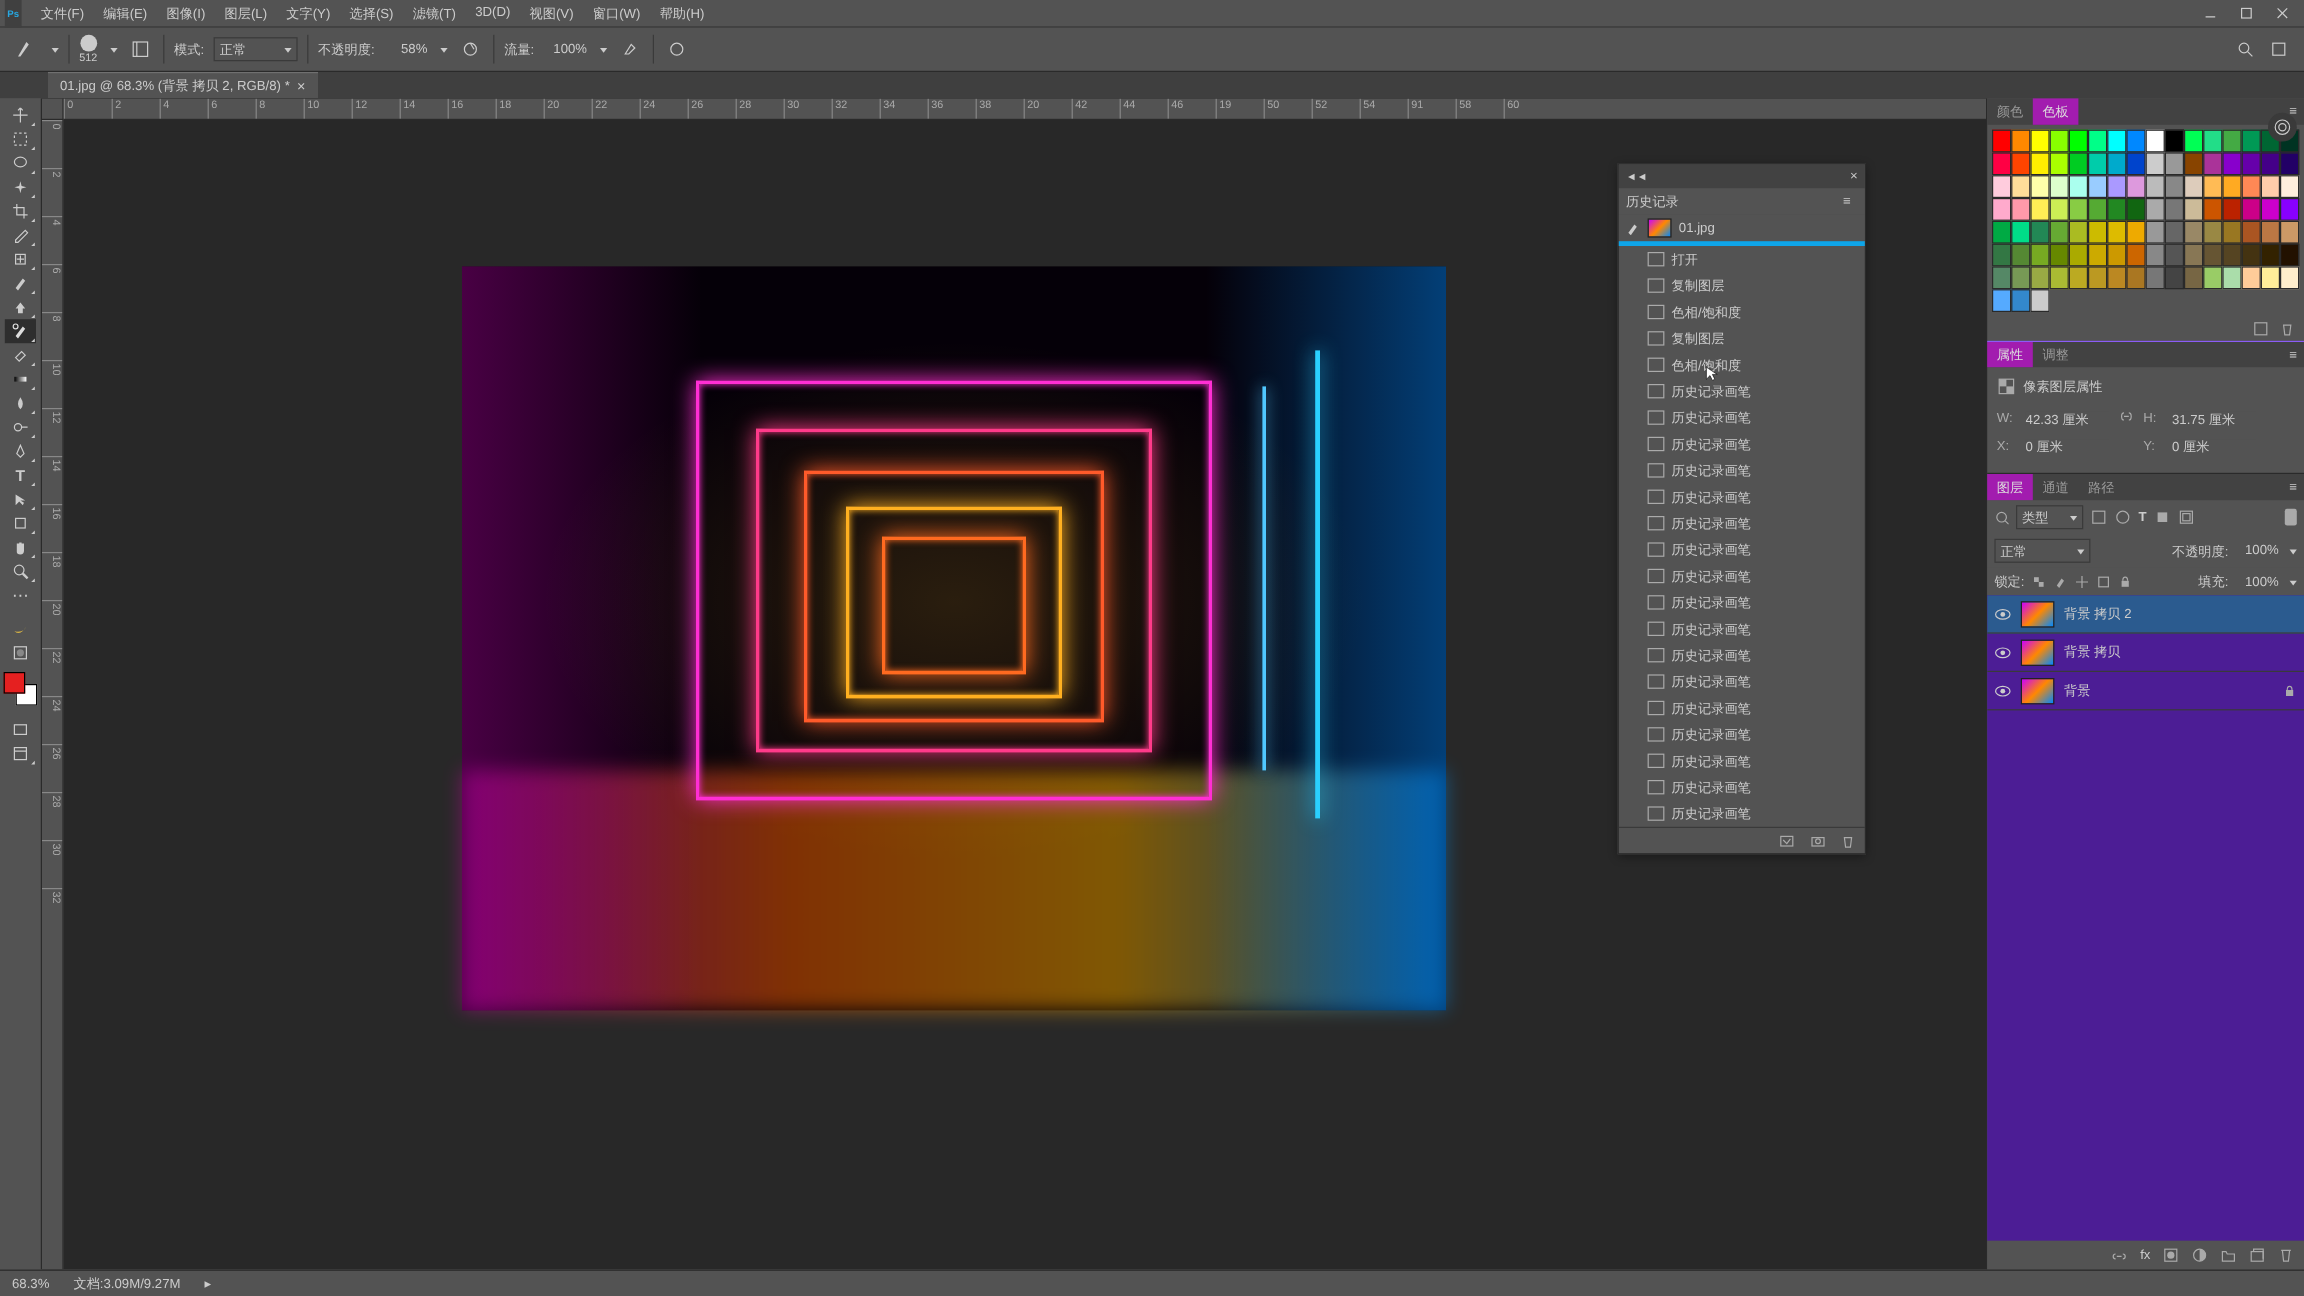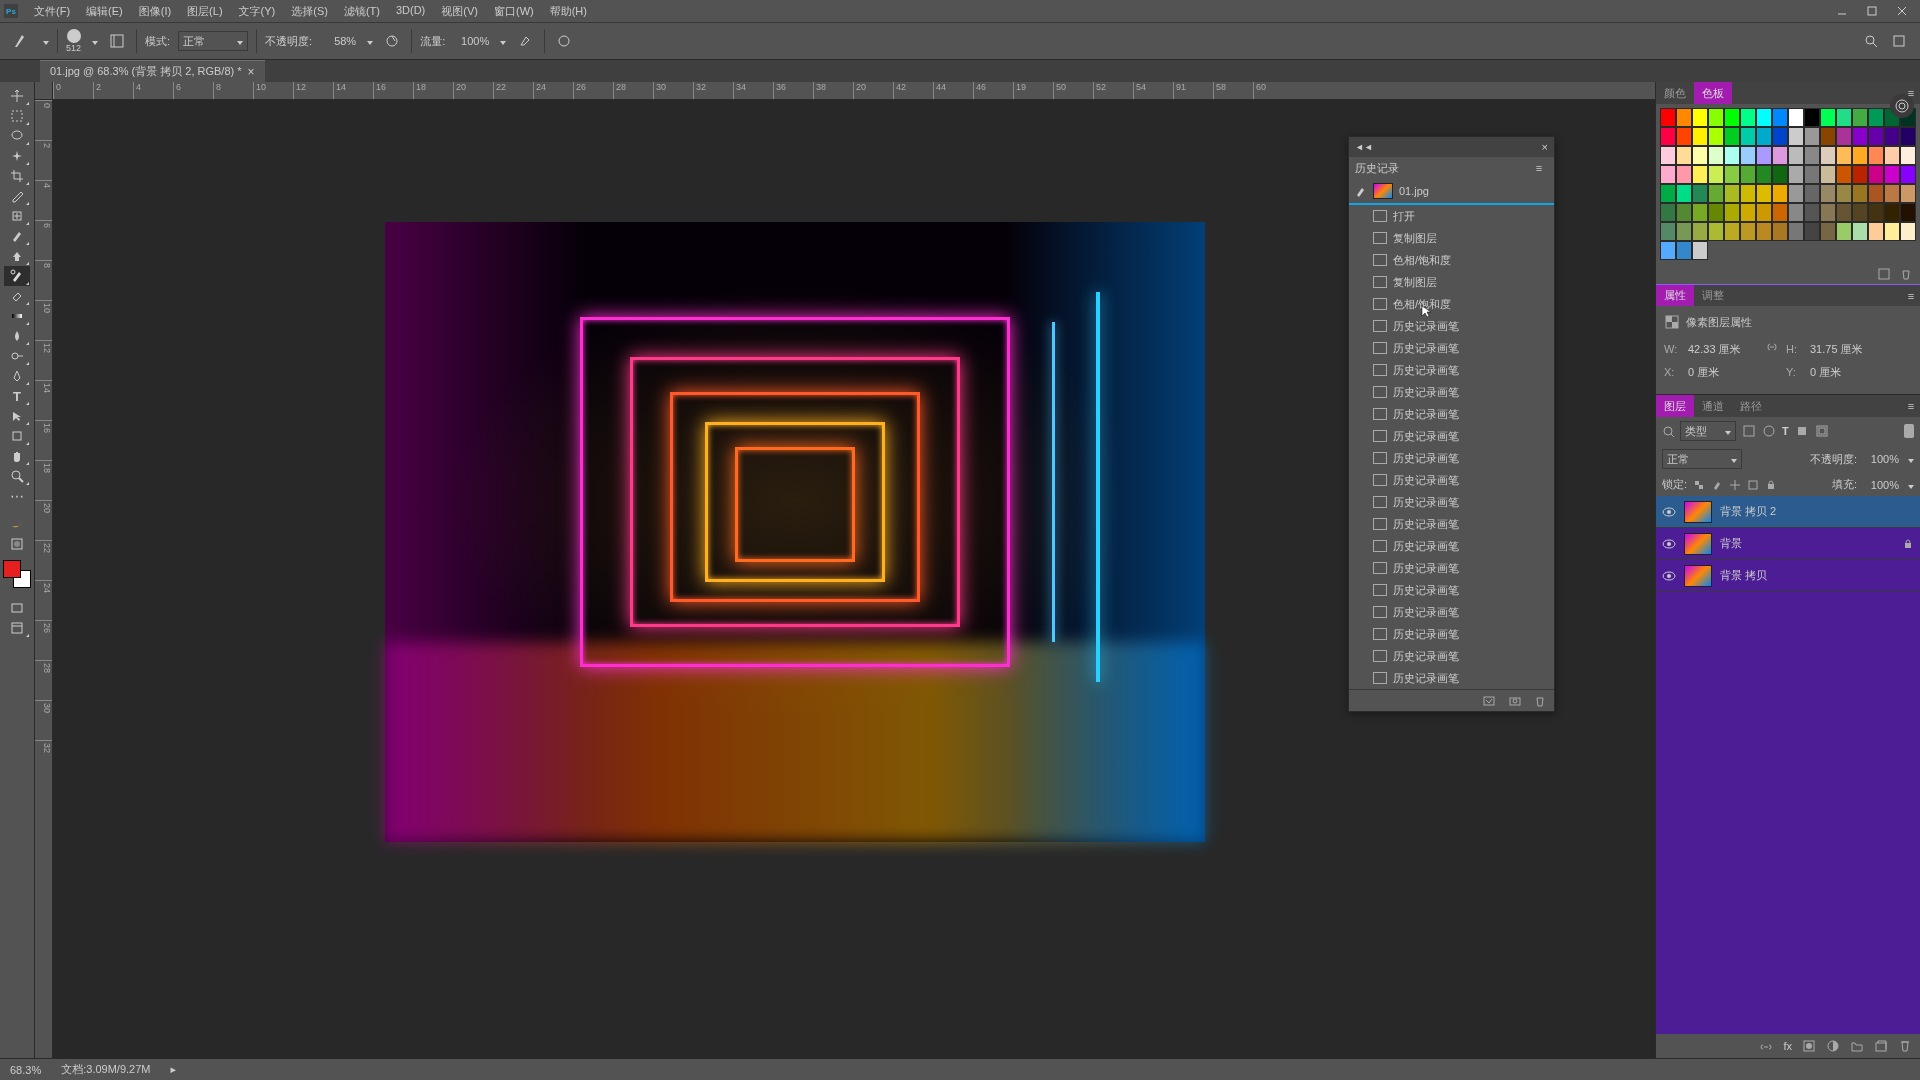--- a/index.html
+++ b/index.html
@@ -1,18 +1,18 @@
 <!DOCTYPE html>
 <html><head>
 <meta charset="utf-8">
 <style>
 *{margin:0;padding:0;box-sizing:border-box;font-family:"Microsoft YaHei",sans-serif;font-size:11px;color:#ccc;user-select:none}
 body{background:#535353;width:1920px;height:1080px;overflow:hidden;position:relative}
 .titlebar{height:22px;background:#535353;display:flex;align-items:center;padding:0 4px}
-.ps-logo{width:14px;height:14px;background:#404040;color:#28a7e0;font-weight:bold;font-size:8px;display:flex;align-items:center;justify-content:center;margin-right:8px}
+.ps-logo{width:14px;height:24px;background:#404040;color:#28a7e0;font-weight:bold;font-size:8px;display:flex;align-items:center;justify-content:center;margin-right:8px}
 .menubar{display:flex;gap:0}
 .menu-item{padding:4px 8px;cursor:pointer}
 .window-controls{margin-left:auto;display:flex;gap:2px}
 .win-btn{width:28px;height:18px;display:flex;align-items:center;justify-content:center;cursor:pointer}
 .optbar{height:38px;background:#535353;border-top:1px solid #383838;border-bottom:1px solid #2a2a2a;display:flex;align-items:center;padding:0 10px;gap:8px}
 .opt-sep{width:1px;height:24px;background:#3a3a3a}
 .opt-label{color:#ccc}
 .opt-select{background:#535353;border:1px solid #3a3a3a;height:20px;width:70px;display:flex;align-items:center;padding:0 4px;justify-content:space-between}
 .opt-num{background:transparent;border:none;width:36px;text-align:right;color:#ccc}
 .arrow-down::after{content:"";display:inline-block;border-left:3px solid transparent;border-right:3px solid transparent;border-top:4px solid #ccc;margin-left:3px}
@@ -51,21 +51,21 @@
 .layers-opts{padding:4px 6px;background:#535353;display:flex;align-items:center;gap:6px;flex-wrap:wrap}
 .layers-list{flex:1;overflow:auto;background:#4c1d95}
 .layer-row{height:32px;display:flex;align-items:center;padding:0 6px;gap:8px;border-bottom:1px solid #3a3a3a;cursor:pointer}
 .layer-row.sel{background:#2b5b8f;color:#fff}
 .layer-eye{width:14px;height:14px}
 .layer-thumb{width:28px;height:22px;background:linear-gradient(135deg,#c0f,#f80,#08f);border:1px solid #222}
 .layers-footer{height:24px;background:#535353;display:flex;align-items:center;justify-content:flex-end;gap:10px;padding:0 8px}
 .history-panel{position:absolute;top:136px;left:1348px;width:207px;background:#535353;border:1px solid #2a2a2a;box-shadow:0 2px 8px rgba(0,0,0,.4);z-index:10}
 .history-header{height:20px;background:#424242;display:flex;align-items:center;justify-content:space-between;padding:0 6px}
 .history-title-row{height:22px;display:flex;align-items:center;padding:0 6px;background:#535353}
-.history-snap{height:26px;display:flex;align-items:center;padding:0 6px;gap:6px;background:#535353;border-bottom:2px solid #0ea5e9}
+.history-snap{height:26px;display:flex;align-items:center;padding:0 6px;gap:6px;background:#535353;border-bottom:4px solid #0ea5e9}
 .history-snap-thumb{width:20px;height:16px;background:linear-gradient(135deg,#c0f,#f80,#08f);border:1px solid #222}
 .history-list{max-height:540px;overflow:auto}
 .history-item{height:22px;display:flex;align-items:center;padding:0 4px 0 24px;gap:6px;cursor:pointer}
 .history-doc-icon{width:14px;height:12px;border:1px solid #aaa;position:relative}
 .history-footer{height:22px;display:flex;align-items:center;justify-content:flex-end;gap:12px;padding:0 8px;border-top:1px solid #3a3a3a}
 .statusbar{position:absolute;left:0;right:0;bottom:0;height:22px;background:#535353;border-top:1px solid #2a2a2a;display:flex;align-items:center;padding:0 10px;gap:20px}
 .cc-badge{position:absolute;top:94px;right:6px;width:24px;height:24px;background:#3a3a3a;border-radius:50%;display:flex;align-items:center;justify-content:center}
 .icon-btn{width:22px;height:22px;display:flex;align-items:center;justify-content:center;cursor:pointer}
 .brush-dot{width:14px;height:14px;border-radius:50%;background:#ccc}
 .cursor-icon{position:absolute;width:14px;height:14px;pointer-events:none;z-index:20}
@@ -655,33 +655,33 @@
           </svg>
           <div class="layer-thumb"></div>
           <span>背景 拷贝 2</span>
         </div>
         <div class="layer-row">
           <svg class="layer-eye" width="14" height="14">
             <ellipse cx="7" cy="7" rx="6" ry="4" fill="none" stroke="#ccc"></ellipse>
             <circle cx="7" cy="7" r="2" fill="#ccc"></circle>
           </svg>
           <div class="layer-thumb"></div>
-          <span>背景</span>
-          <svg width="12" height="12" style="margin-left:auto">
-            <rect x="3" y="5" width="6" height="5" fill="#aaa"></rect>
-            <path d="M4 5 Q4 2 6 2 Q8 2 8 5" fill="none" stroke="#aaa"></path>
-          </svg>
+          <span>背景 拷贝</span>
         </div>
         <div class="layer-row">
           <svg class="layer-eye" width="14" height="14">
             <ellipse cx="7" cy="7" rx="6" ry="4" fill="none" stroke="#ccc"></ellipse>
             <circle cx="7" cy="7" r="2" fill="#ccc"></circle>
           </svg>
           <div class="layer-thumb"></div>
-          <span>背景 拷贝</span>
+          <span>背景</span>
+          <svg width="12" height="12" style="margin-left:auto">
+            <rect x="3" y="5" width="6" height="5" fill="#aaa"></rect>
+            <path d="M4 5 Q4 2 6 2 Q8 2 8 5" fill="none" stroke="#aaa"></path>
+          </svg>
         </div>
       </div>
     <div class="layers-footer">
       <svg width="14" height="14">
           <path d="M4 6 Q2 6 2 8 Q2 10 4 10 M10 6 Q12 6 12 8 Q12 10 10 10 M5 8 L9 8" stroke="#aaa" fill="none"></path>
         </svg>
       <span style="">fx</span>
       <svg width="14" height="14">
           <rect x="2" y="2" width="10" height="10" fill="none" stroke="#aaa"></rect>
           <circle cx="7" cy="7" r="3" fill="#aaa"></circle>

